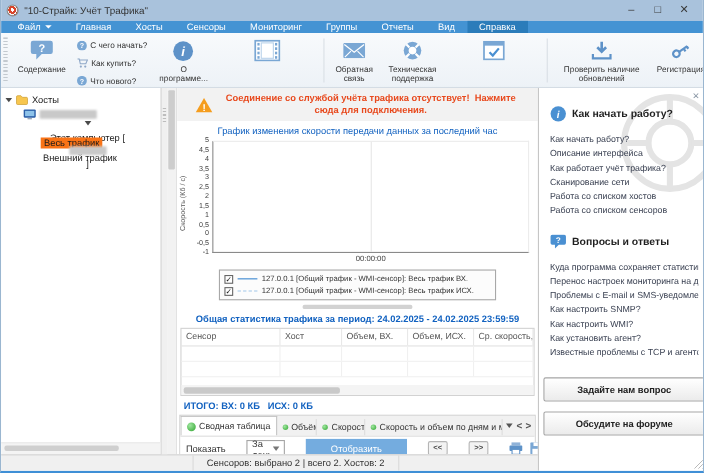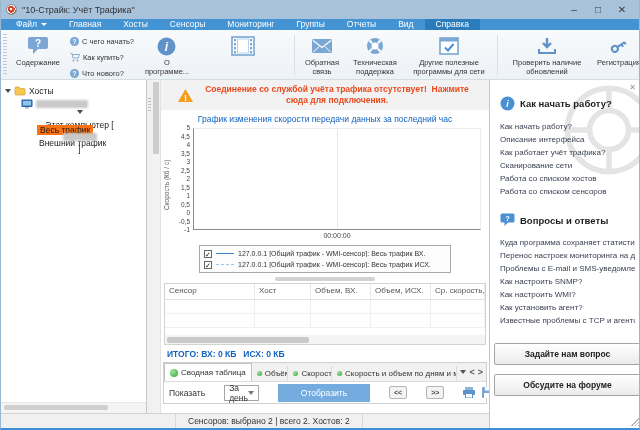--- a/index.html
+++ b/index.html
@@ -250,21 +250,20 @@
     </div>
 
     <div class="rb-item" style="width:90px;">
       <span class="ico">
         <svg width="20" height="18">
             <rect x="1" y="1" width="18" height="16" fill="#fff" stroke="#7aa7d4" stroke-width="1.6"></rect>
             <rect x="1" y="1" width="18" height="3.5" fill="#7aa7d4"></rect>
             <path d="M6 10.5l3 3 5.5-6.5" stroke="#4a90d2" stroke-width="2" fill="none"></path>
           </svg>
       </span>
-      <span>Другие полезные программы для сети</span>
     </div>
 
     <span class="rb-sep"></span>
 
     <div class="rb-item" style="width:92px;">
       <span class="ico">
         <svg width="20" height="18">
             <path d="M10 1v8M6 6l4 4 4-4" stroke="#5e92c8" stroke-width="2.4" fill="none"></path>
             <path d="M2 12v4h16v-4" stroke="#5e92c8" stroke-width="2" fill="none"></path>
           </svg>
@@ -376,20 +375,21 @@
             </div>
             <div class="lg-row">
               <span class="cb">✓</span>
               <span class="lg-line dashed"></span>
               <span class="lg-label">127.0.0.1 [Общий трафик - WMI-сенсор]: Весь трафик ИСХ.</span>
             </div>
           </div>
 
           <div class="hsplitter"></div>
 
+          <div class="stats-title">Общая статистика трафика за период: 24.02.2025 - 24.02.2025 23:59:59</div>
 
           <div class="tbl">
             <div class="tbl-header">
               <span class="tbl-hcell c0">Сенсор</span>
               <span class="tbl-hcell c1">Хост</span>
               <span class="tbl-hcell c2">Объем, ВХ.</span>
               <span class="tbl-hcell c3">Объем, ИСХ.</span>
               <span class="tbl-hcell c4">Ср. скорость, ВХ.</span>
             </div>
             <div class="tbl-row">

